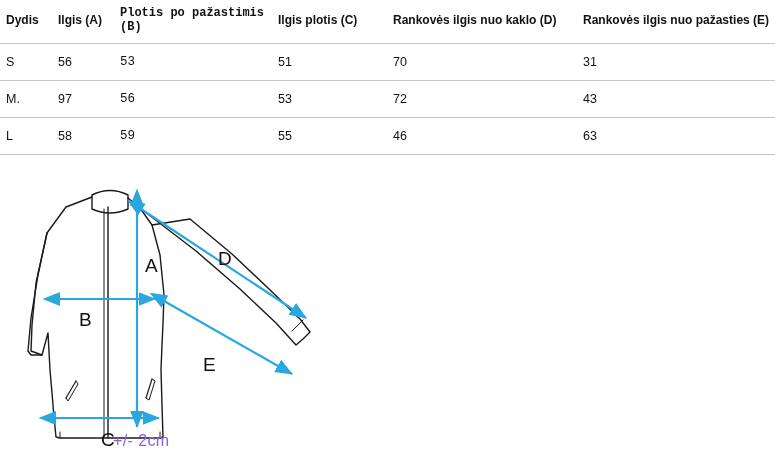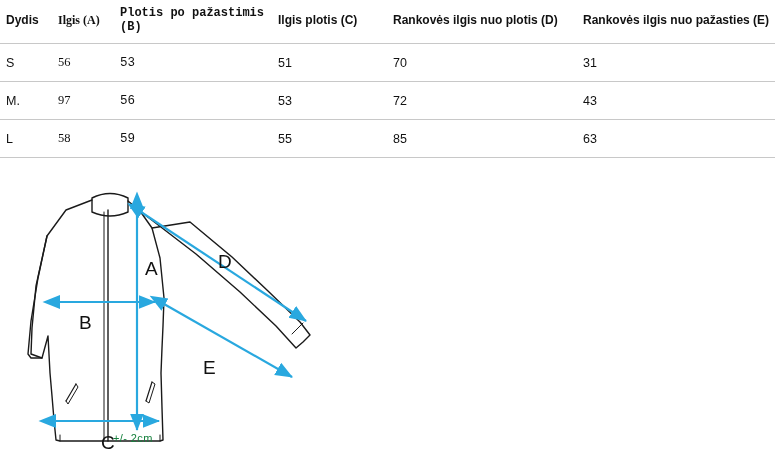--- a/index.html
+++ b/index.html
@@ -30,56 +30,56 @@
   }
   .size-table td {
     text-align: left;
     font-size: 12.5px;
     font-weight: normal;
     color: #111111;
     padding: 11px 0 11px 0;
     border-bottom: 1px solid #c8c8c8;
   }
   .col-size   { width: 52px;  padding-left: 6px !important; }
-  .col-a      { width: 62px; font-family: Liberation Serif, serif; }
+  .col-a      { width: 62px; }
   .col-b      { width: 158px; font-family: Liberation Mono, monospace; }
   .col-c      { width: 115px; }
   .col-d      { width: 190px; }
   .col-e      { width: 192px; }
 
   .diagram-wrap {
     position: relative;
     width: 775px;
     height: 310px;
   }
   .diagram-svg {
     position: absolute;
     left: 0;
     top: 0;
   }
   .tolerance {
     position: absolute;
     left: 113px;
     top: 432px;
-    font-size: 11px;
-    color: #15803d;
+    font-size: 16px;
+    color: #8b5cf6;
     letter-spacing: 0.4px;
   }
 </style>
 </head>
 <body>
 
 <table class="size-table">
   <thead>
     <tr>
       <th class="col-size">Dydis</th>
       <th class="col-a">Ilgis (A)</th>
       <th class="col-b">Plotis po pažastimis (B)</th>
       <th class="col-c">Ilgis plotis (C)</th>
-      <th class="col-d">Rankovės ilgis nuo plotis (D)</th>
+      <th class="col-d">Rankovės ilgis nuo kaklo (D)</th>
       <th class="col-e">Rankovės ilgis nuo pažasties (E)</th>
     </tr>
   </thead>
   <tbody>
     <tr>
       <td class="col-size">S</td>
       <td class="col-a">56</td>
       <td class="col-b">53</td>
       <td class="col-c">51</td>
       <td class="col-d">70</td>
@@ -91,21 +91,21 @@
       <td class="col-b">56</td>
       <td class="col-c">53</td>
       <td class="col-d">72</td>
       <td class="col-e">43</td>
     </tr>
     <tr>
       <td class="col-size">L</td>
       <td class="col-a">58</td>
       <td class="col-b">59</td>
       <td class="col-c">55</td>
-      <td class="col-d">85</td>
+      <td class="col-d">46</td>
       <td class="col-e">63</td>
     </tr>
   </tbody>
 </table>
 
 <div class="diagram-wrap">
   <svg class="diagram-svg" width="775" height="310" viewBox="0 0 775 310" xmlns="http://www.w3.org/2000/svg">
     <defs>
       <marker id="arrHead" markerWidth="9" markerHeight="9" refX="7.5" refY="3.2" orient="auto" markerUnits="strokeWidth">
         <path d="M0,0 L8,3.2 L0,6.4 z" fill="#29a8df"></path>

